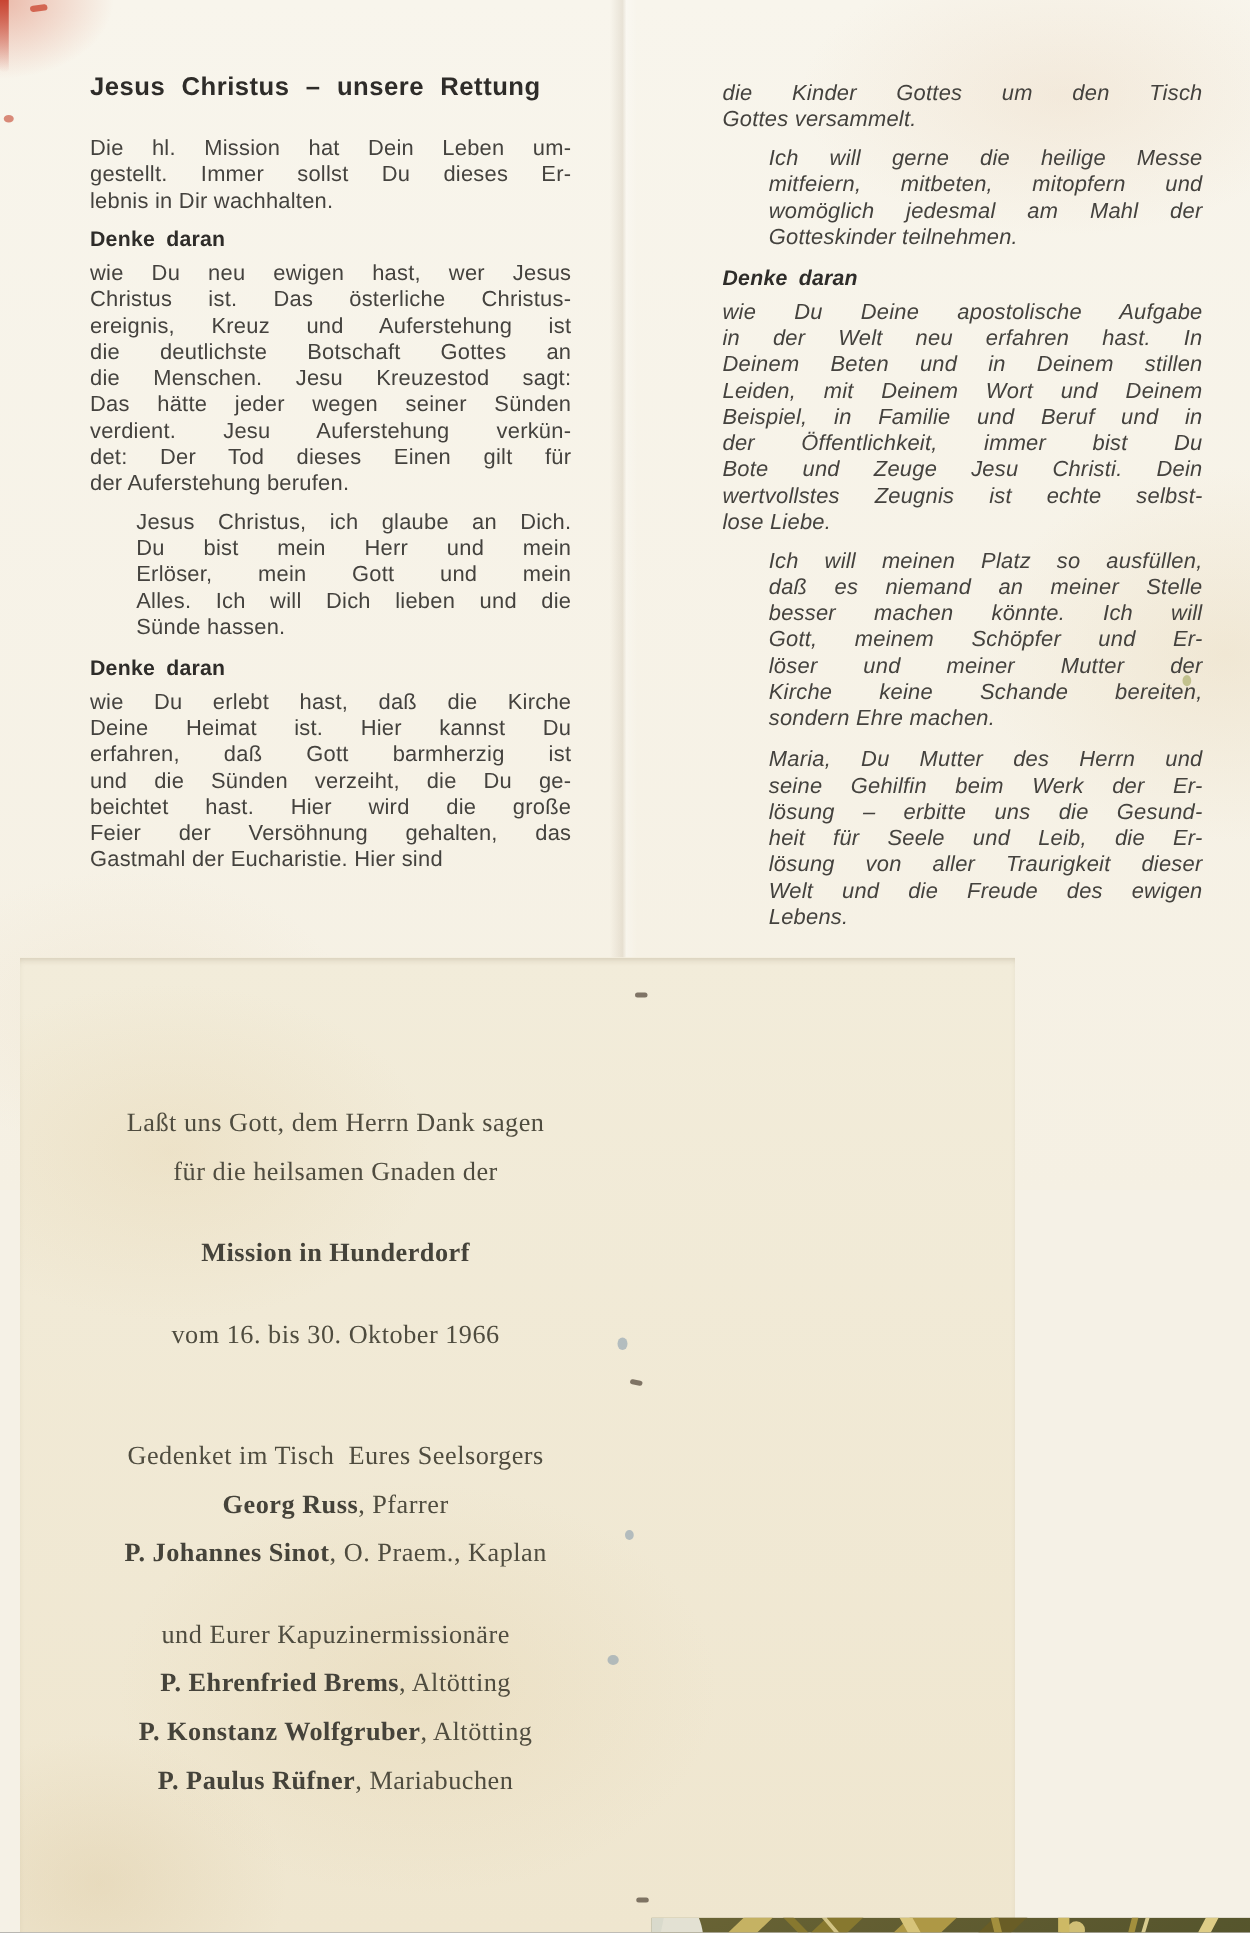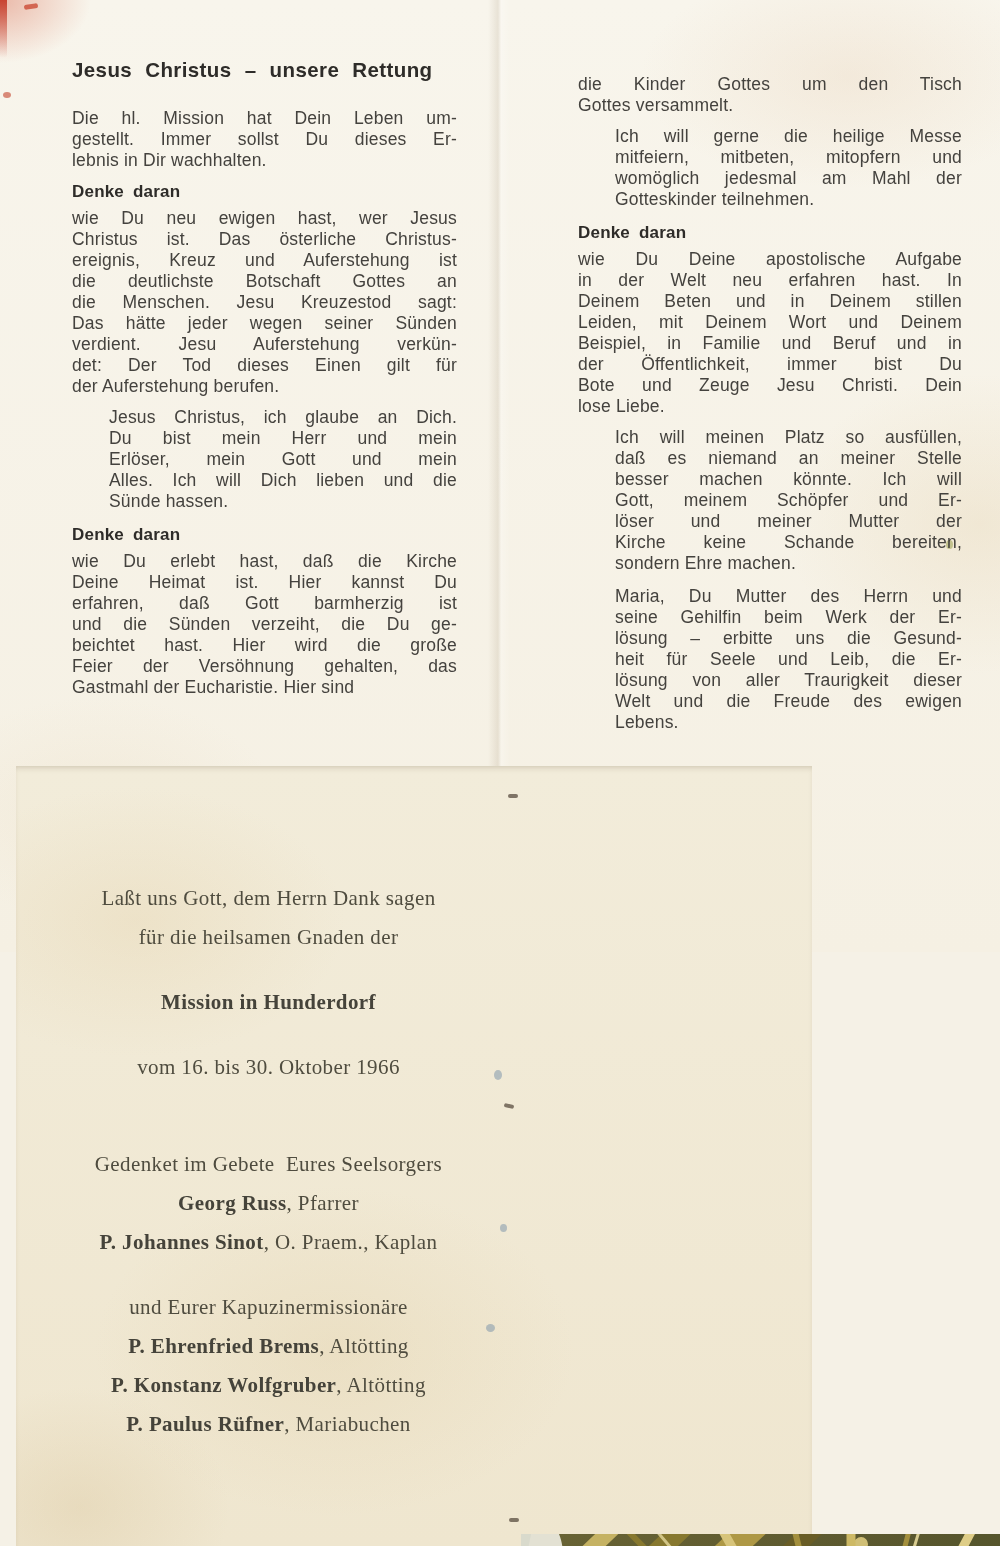--- a/index.html
+++ b/index.html
@@ -21,21 +21,21 @@
   .crease{
     position:absolute;left:488px;top:0;width:22px;height:766px;
     background:linear-gradient(90deg, rgba(150,130,100,0), rgba(150,130,100,.16) 45%, rgba(255,255,255,.25) 60%, rgba(150,130,100,0));
   }
   .red-mark-a{position:absolute;left:0;top:0;width:7px;height:58px;background:linear-gradient(180deg,#c84432,rgba(200,68,50,0));border-radius:0 0 4px 4px;}
   .red-mark-b{position:absolute;left:24px;top:4px;width:14px;height:5px;background:#cc4b36;border-radius:3px;opacity:.8;transform:rotate(-8deg);}
   .red-mark-c{position:absolute;left:3px;top:92px;width:8px;height:6px;background:#c8503a;border-radius:50%;opacity:.65;}
   .green-speck{position:absolute;left:946px;top:540px;width:7px;height:9px;background:#9aa050;border-radius:50%;opacity:.55;}
   .col{position:absolute;color:#44423e;font-size:17.5px;line-height:21px;letter-spacing:.2px;}
   .col-left{left:72px;top:58px;width:385px;}
-  .col-right{left:578px;top:74px;width:384px;}
+  .col-right{left:578px;top:64px;width:384px;font-style:italic;}
   h1.doc-title{
     margin:0 0 26px 0;font-size:20.5px;line-height:24px;font-weight:bold;color:#2e2c29;
     letter-spacing:.4px;word-spacing:7px;
   }
   h2.sub{margin:10px 0 6px 0;font-size:17px;line-height:21px;font-weight:bold;color:#2e2c29;word-spacing:4px;}
   .para{margin:0 0 10px 0;}
   .prayer{margin-left:37px;margin-bottom:12px;}
   .jline{text-align:justify;text-align-last:justify;white-space:normal;}
   .jlast{text-align-last:left;}
   
@@ -128,20 +128,21 @@
         </div>
       <h2 class="sub">Denke daran</h2>
       <div class="para">
           <div class="jline">wie Du Deine apostolische Aufgabe</div>
           <div class="jline">in der Welt neu erfahren hast. In</div>
           <div class="jline">Deinem Beten und in Deinem stillen</div>
           <div class="jline">Leiden, mit Deinem Wort und Deinem</div>
           <div class="jline">Beispiel, in Familie und Beruf und in</div>
           <div class="jline">der Öffentlichkeit, immer bist Du</div>
           <div class="jline">Bote und Zeuge Jesu Christi. Dein</div>
+          <div class="jline">wertvollstes Zeugnis ist echte selbst-</div>
           <div class="jline jlast">lose Liebe.</div>
         </div>
       <div class="para prayer">
           <div class="jline">Ich will meinen Platz so ausfüllen,</div>
           <div class="jline">daß es niemand an meiner Stelle</div>
           <div class="jline">besser machen könnte. Ich will</div>
           <div class="jline">Gott, meinem Schöpfer und Er-</div>
           <div class="jline">löser und meiner Mutter der</div>
           <div class="jline">Kirche keine Schande bereiten,</div>
           <div class="jline jlast">sondern Ehre machen.</div>
@@ -158,21 +159,21 @@
     </div>
   </div>
 
   <div class="bottom-half">
 
     <div class="back-text">
       <div class="bline">Laßt uns Gott, dem Herrn Dank sagen</div>
       <div class="bline gap-sm">für die heilsamen Gnaden der</div>
       <div class="bline bold gap-md">Mission in Hunderdorf</div>
       <div class="bline gap-md">vom 16. bis 30. Oktober 1966</div>
-      <div class="bline gap-xl">Gedenket im Gebete  Eures Seelsorgers</div>
+      <div class="bline gap-xl">Gedenket im Tisch  Eures Seelsorgers</div>
       <div class="bline gap-sm"><span class="bold">Georg Russ</span><span>, Pfarrer</span></div>
       <div class="bline gap-sm"><span class="bold">P. Johannes Sinot</span><span>, O. Praem., Kaplan</span></div>
       <div class="bline gap-md">und Eurer Kapuzinermissionäre</div>
       <div class="bline gap-sm"><span class="bold">P. Ehrenfried Brems</span><span>, Altötting</span></div>
       <div class="bline gap-sm"><span class="bold">P. Konstanz Wolfgruber</span><span>, Altötting</span></div>
       <div class="bline gap-sm"><span class="bold">P. Paulus Rüfner</span><span>, Mariabuchen</span></div>
     </div>
 
     <div class="blue-speck" style="left:478px;top:304px;width:8px;height:10px;"></div>
     <div class="blue-speck" style="left:484px;top:458px;width:7px;height:8px;"></div>

